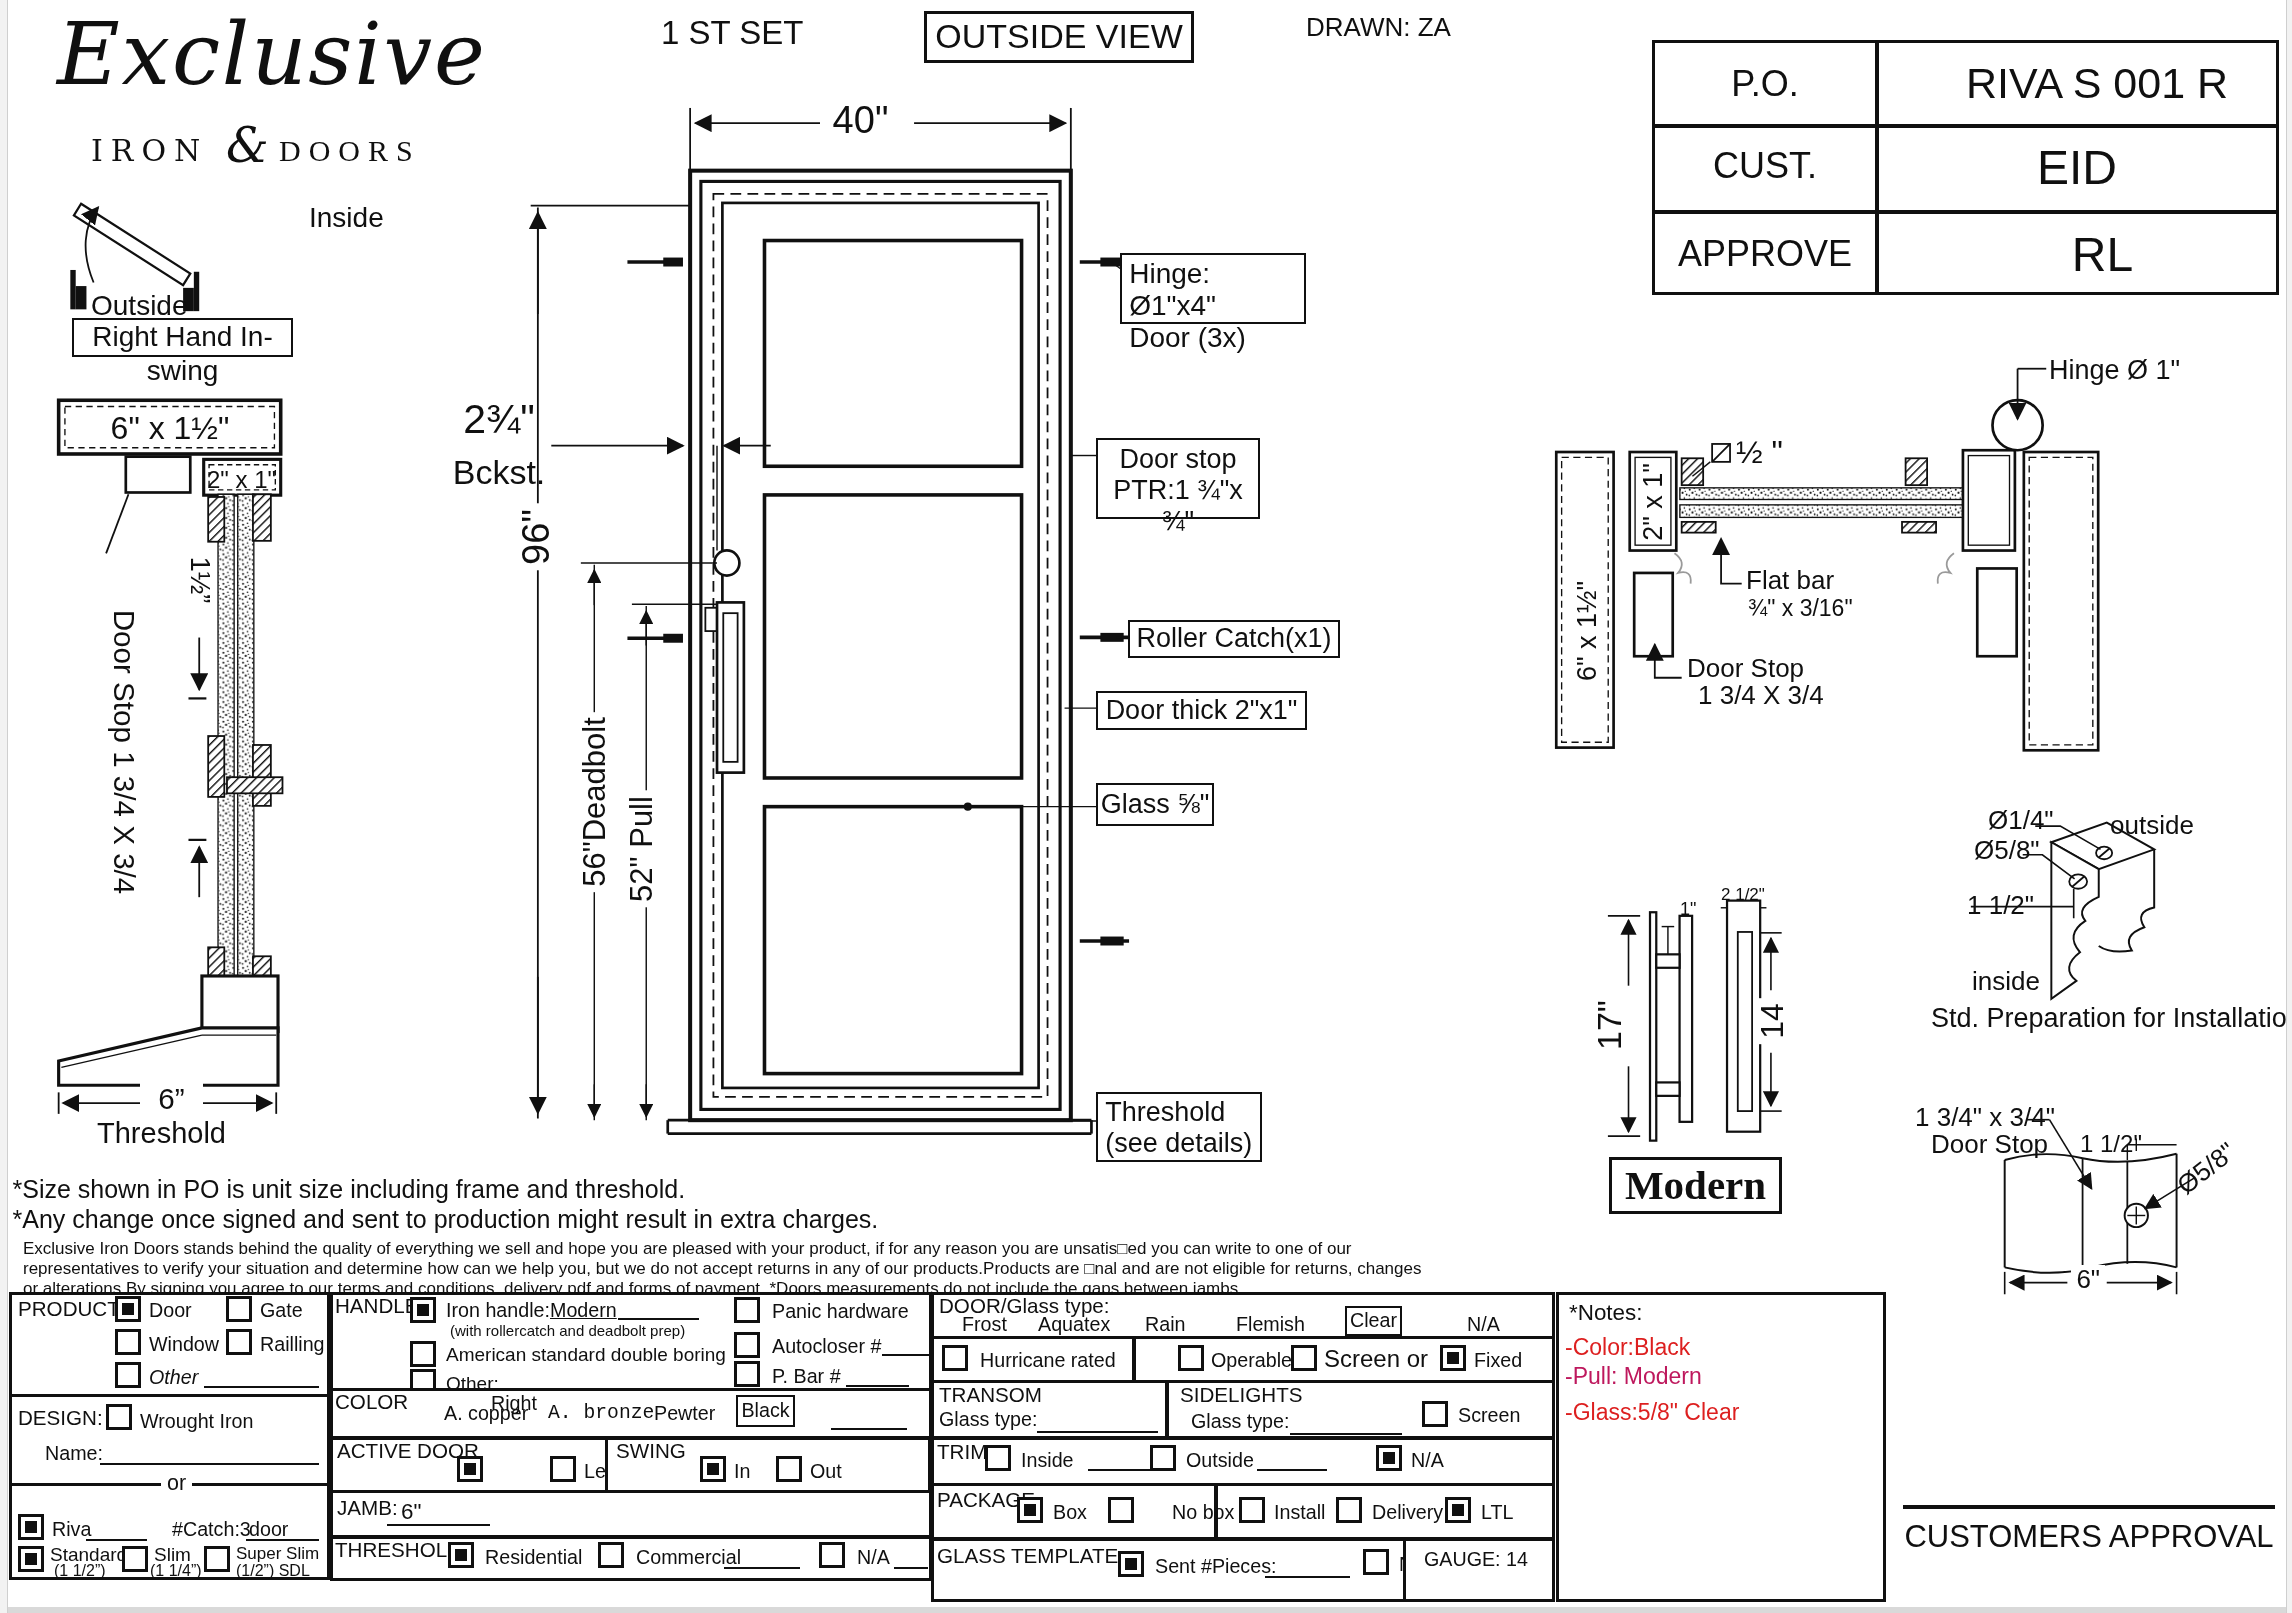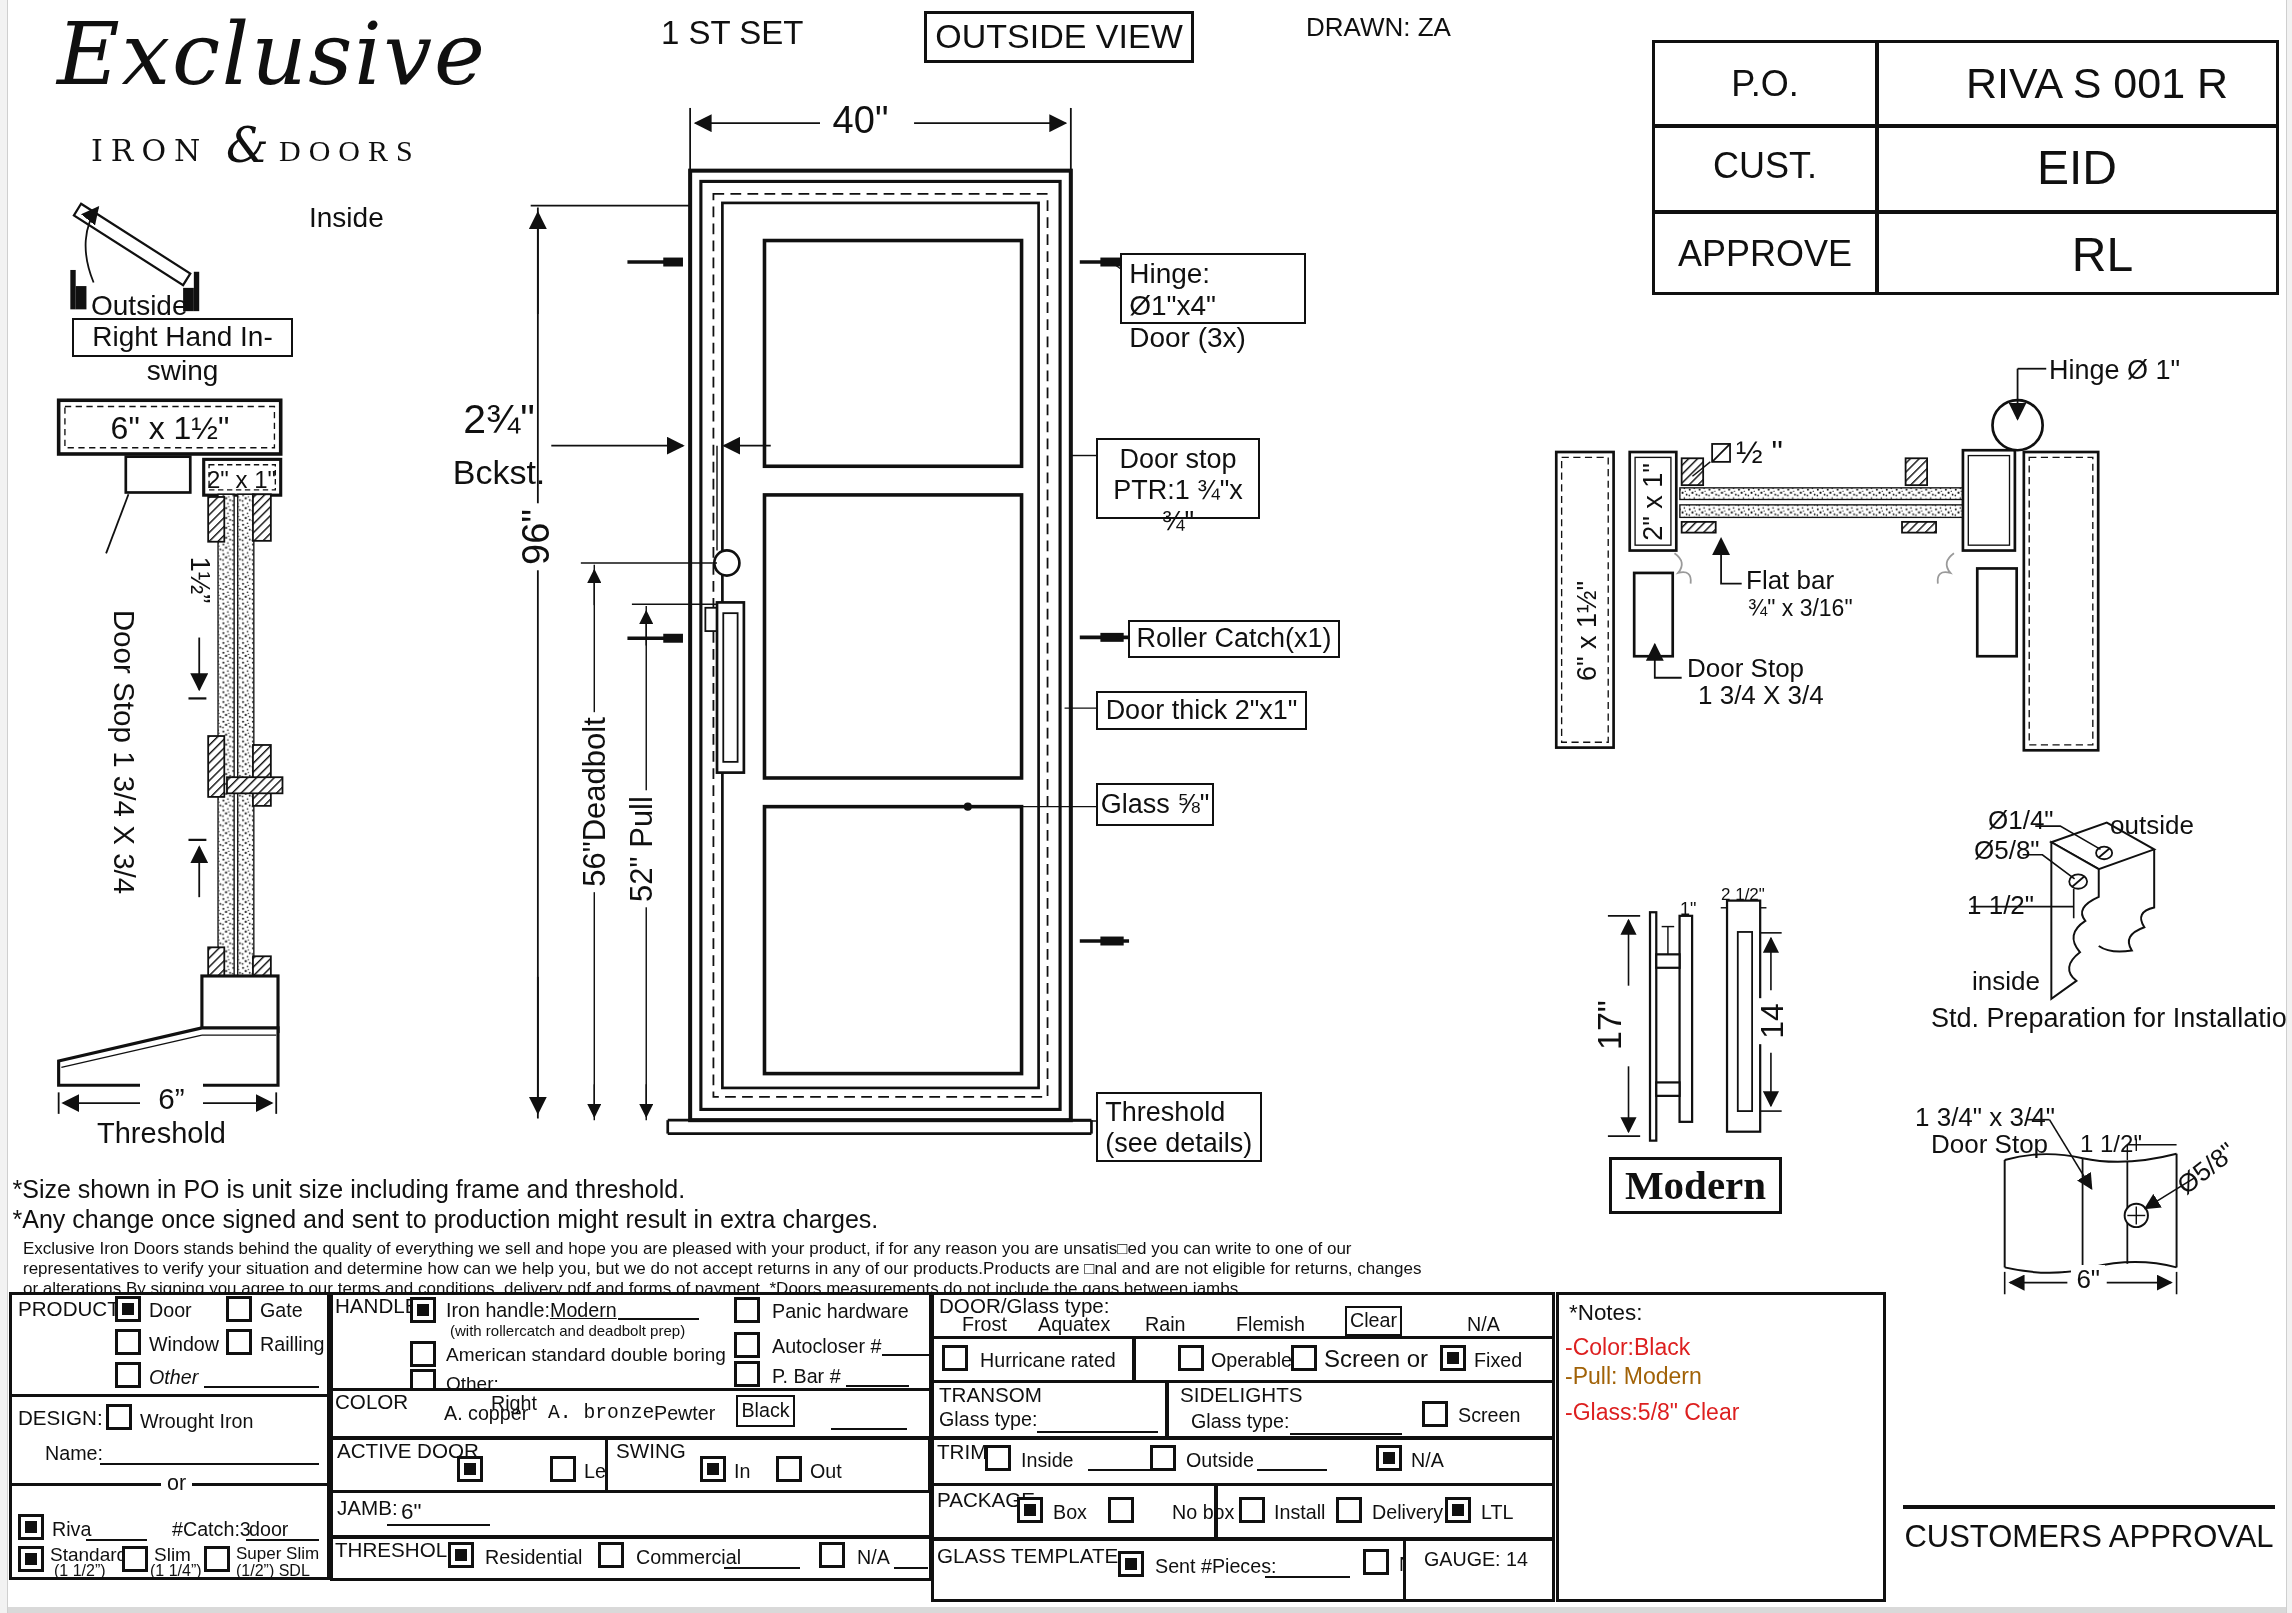--- a/index.html
+++ b/index.html
@@ -472,21 +472,21 @@
   <div class="t opt" style="left:1155px;top:1555px;">Sent #Pieces:</div>
   <div class="u" style="left:1265px;top:1576px;width:85px;"></div>
   <div class="cb" style="left:1363px;top:1549px;"></div>
   <div class="t opt" style="left:1399px;top:1553px;">N/A</div>
   <div class="fbox" style="left:1403px;top:1538px;width:152px;height:64px;"></div>
   <div class="t" style="left:1424px;top:1548px;font-size:19.7px;">GAUGE: 14</div>
 
   <div class="fbox" style="left:1556px;top:1292px;width:330px;height:310px;"></div>
   <div class="t" style="left:1569px;top:1300px;font-size:22.4px;">*Notes:</div>
   <div class="t" style="left:1565px;top:1334px;font-size:23px;color:#dd1f1f;">-Color:Black</div>
-  <div class="t" style="left:1565px;top:1363px;font-size:23px;color:#a16207;text-align:right;">-Pull: Modern</div>
+  <div class="t" style="left:1565px;top:1363px;font-size:23px;color:#be185d;text-align:right;">-Pull: Modern</div>
   <div class="t" style="left:1565px;top:1399px;font-size:23px;color:#dd1f1f;">-Glass:5/8" Clear</div>
 
   <div style="position:absolute;left:1903px;top:1505px;width:372px;height:3.6px;background:#101010;"></div>
   <div class="t ctr" style="left:1903px;top:1519px;width:372px;font-size:31px;">CUSTOMERS APPROVAL</div>
 
   <div style="position:absolute;left:0;top:1607px;width:2293px;height:7.2px;background:#d9d9d9;"></div>
   <div style="position:absolute;left:0;top:0;width:7.2px;height:1614px;background:#f2f2f2;border-right:0.9px solid #cfcfcf;"></div>
   <div style="position:absolute;left:2286px;top:0;width:7.2px;height:1614px;background:#f2f2f2;border-left:0.9px solid #cfcfcf;"></div>
 </div>
 

